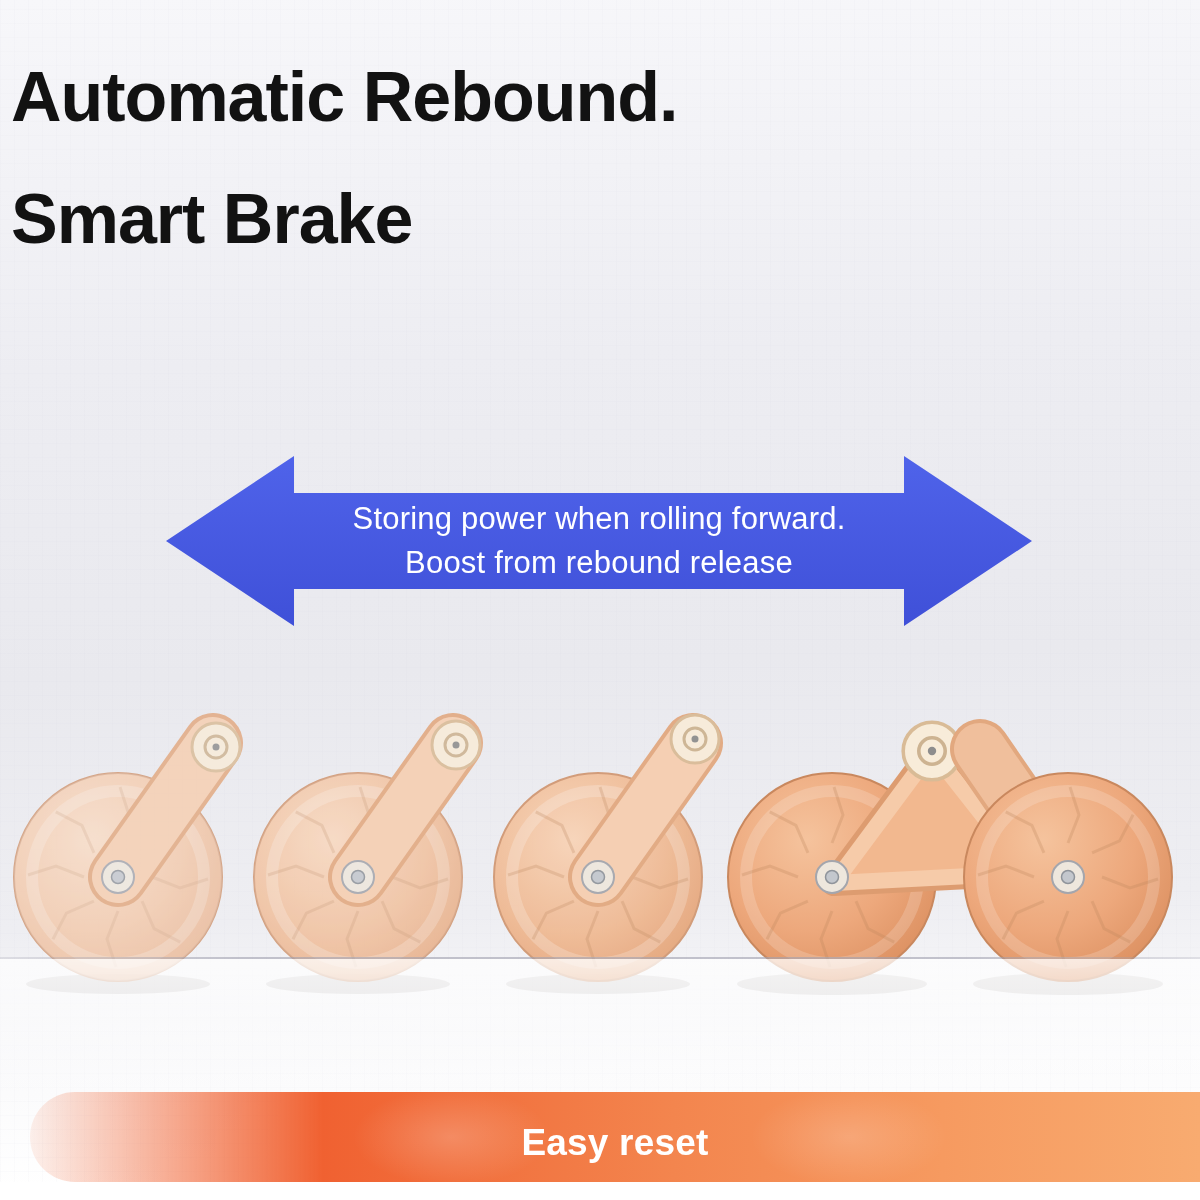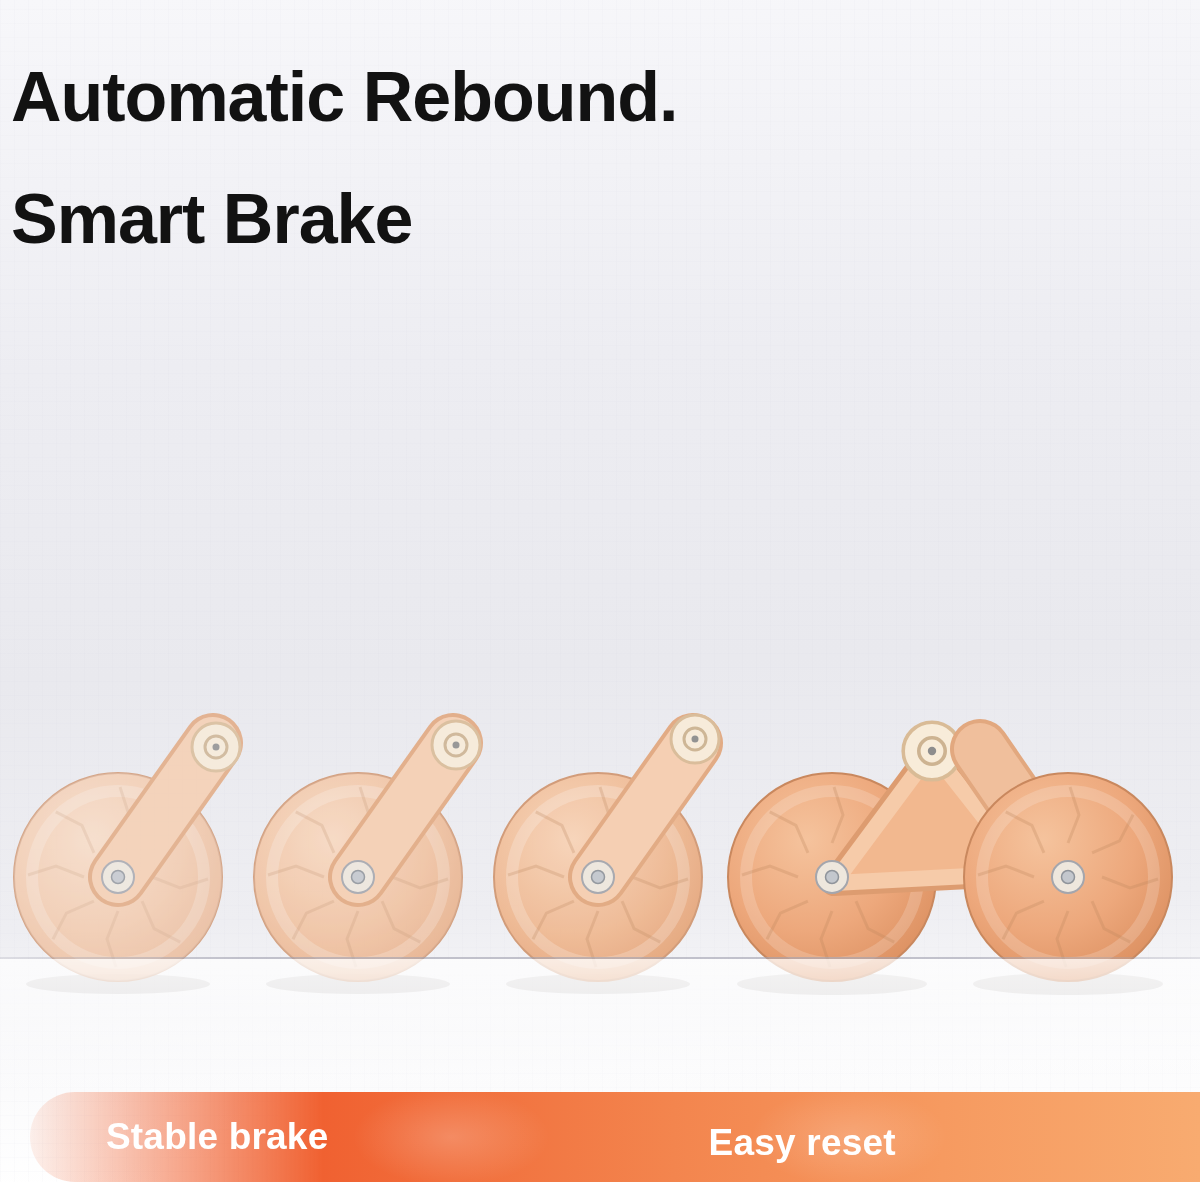--- a/index.html
+++ b/index.html
@@ -58,20 +58,35 @@
   .bottom-strip{position:absolute;left:0;bottom:0;width:100%;height:18px;background:#ffffff;}
 </style>
 </head>
 <body>
 
 <div class="canvas">
 
   <h1 class="headline l1">Automatic Rebound.</h1>
   <h1 class="headline l2">Smart Brake</h1>
 
+  <div class="arrow-wrap">
+    <svg viewBox="0 0 866 178" aria-hidden="true">
+      <defs>
+        <linearGradient id="arrowGrad" x1="0" y1="0" x2="0" y2="1">
+          <stop offset="0" stop-color="#4f63ea"></stop>
+          <stop offset="1" stop-color="#3f50d8"></stop>
+        </linearGradient>
+      </defs>
+      <polygon points="0,89 128,4 128,41 738,41 738,4 866,89 738,174 738,137 128,137 128,174" fill="url(#arrowGrad)"></polygon>
+    </svg>
+    <div class="arrow-text">
+      <div>Storing power when rolling forward.</div>
+      <div>Boost from rebound release</div>
+    </div>
+  </div>
 
   <div class="product-stage">
     <svg viewBox="0 0 1200 348" width="1200" height="348" aria-hidden="true">
       <defs>
         <radialGradient id="wg" cx="38%" cy="32%" r="80%">
           <stop offset="0%" stop-color="#f8d4b8"></stop>
           <stop offset="55%" stop-color="#f0bb95"></stop>
           <stop offset="100%" stop-color="#e2a074"></stop>
         </radialGradient>
         <radialGradient id="wgO" cx="38%" cy="32%" r="80%">
@@ -162,19 +177,18 @@
         <use href="#wheelO"></use>
         <use href="#hub"></use>
       </g>
     </svg>
   </div>
 
   <div class="floor-line"></div>
   <div class="floor-fade"></div>
 
   <div class="feature-bar">
-    <div class="feature-seg s1">Stable brake</div>
     <div class="feature-seg s3">Easy reset</div>
   </div>
 
   <div class="bottom-strip"></div>
 
 </div>
 
 </body></html>

